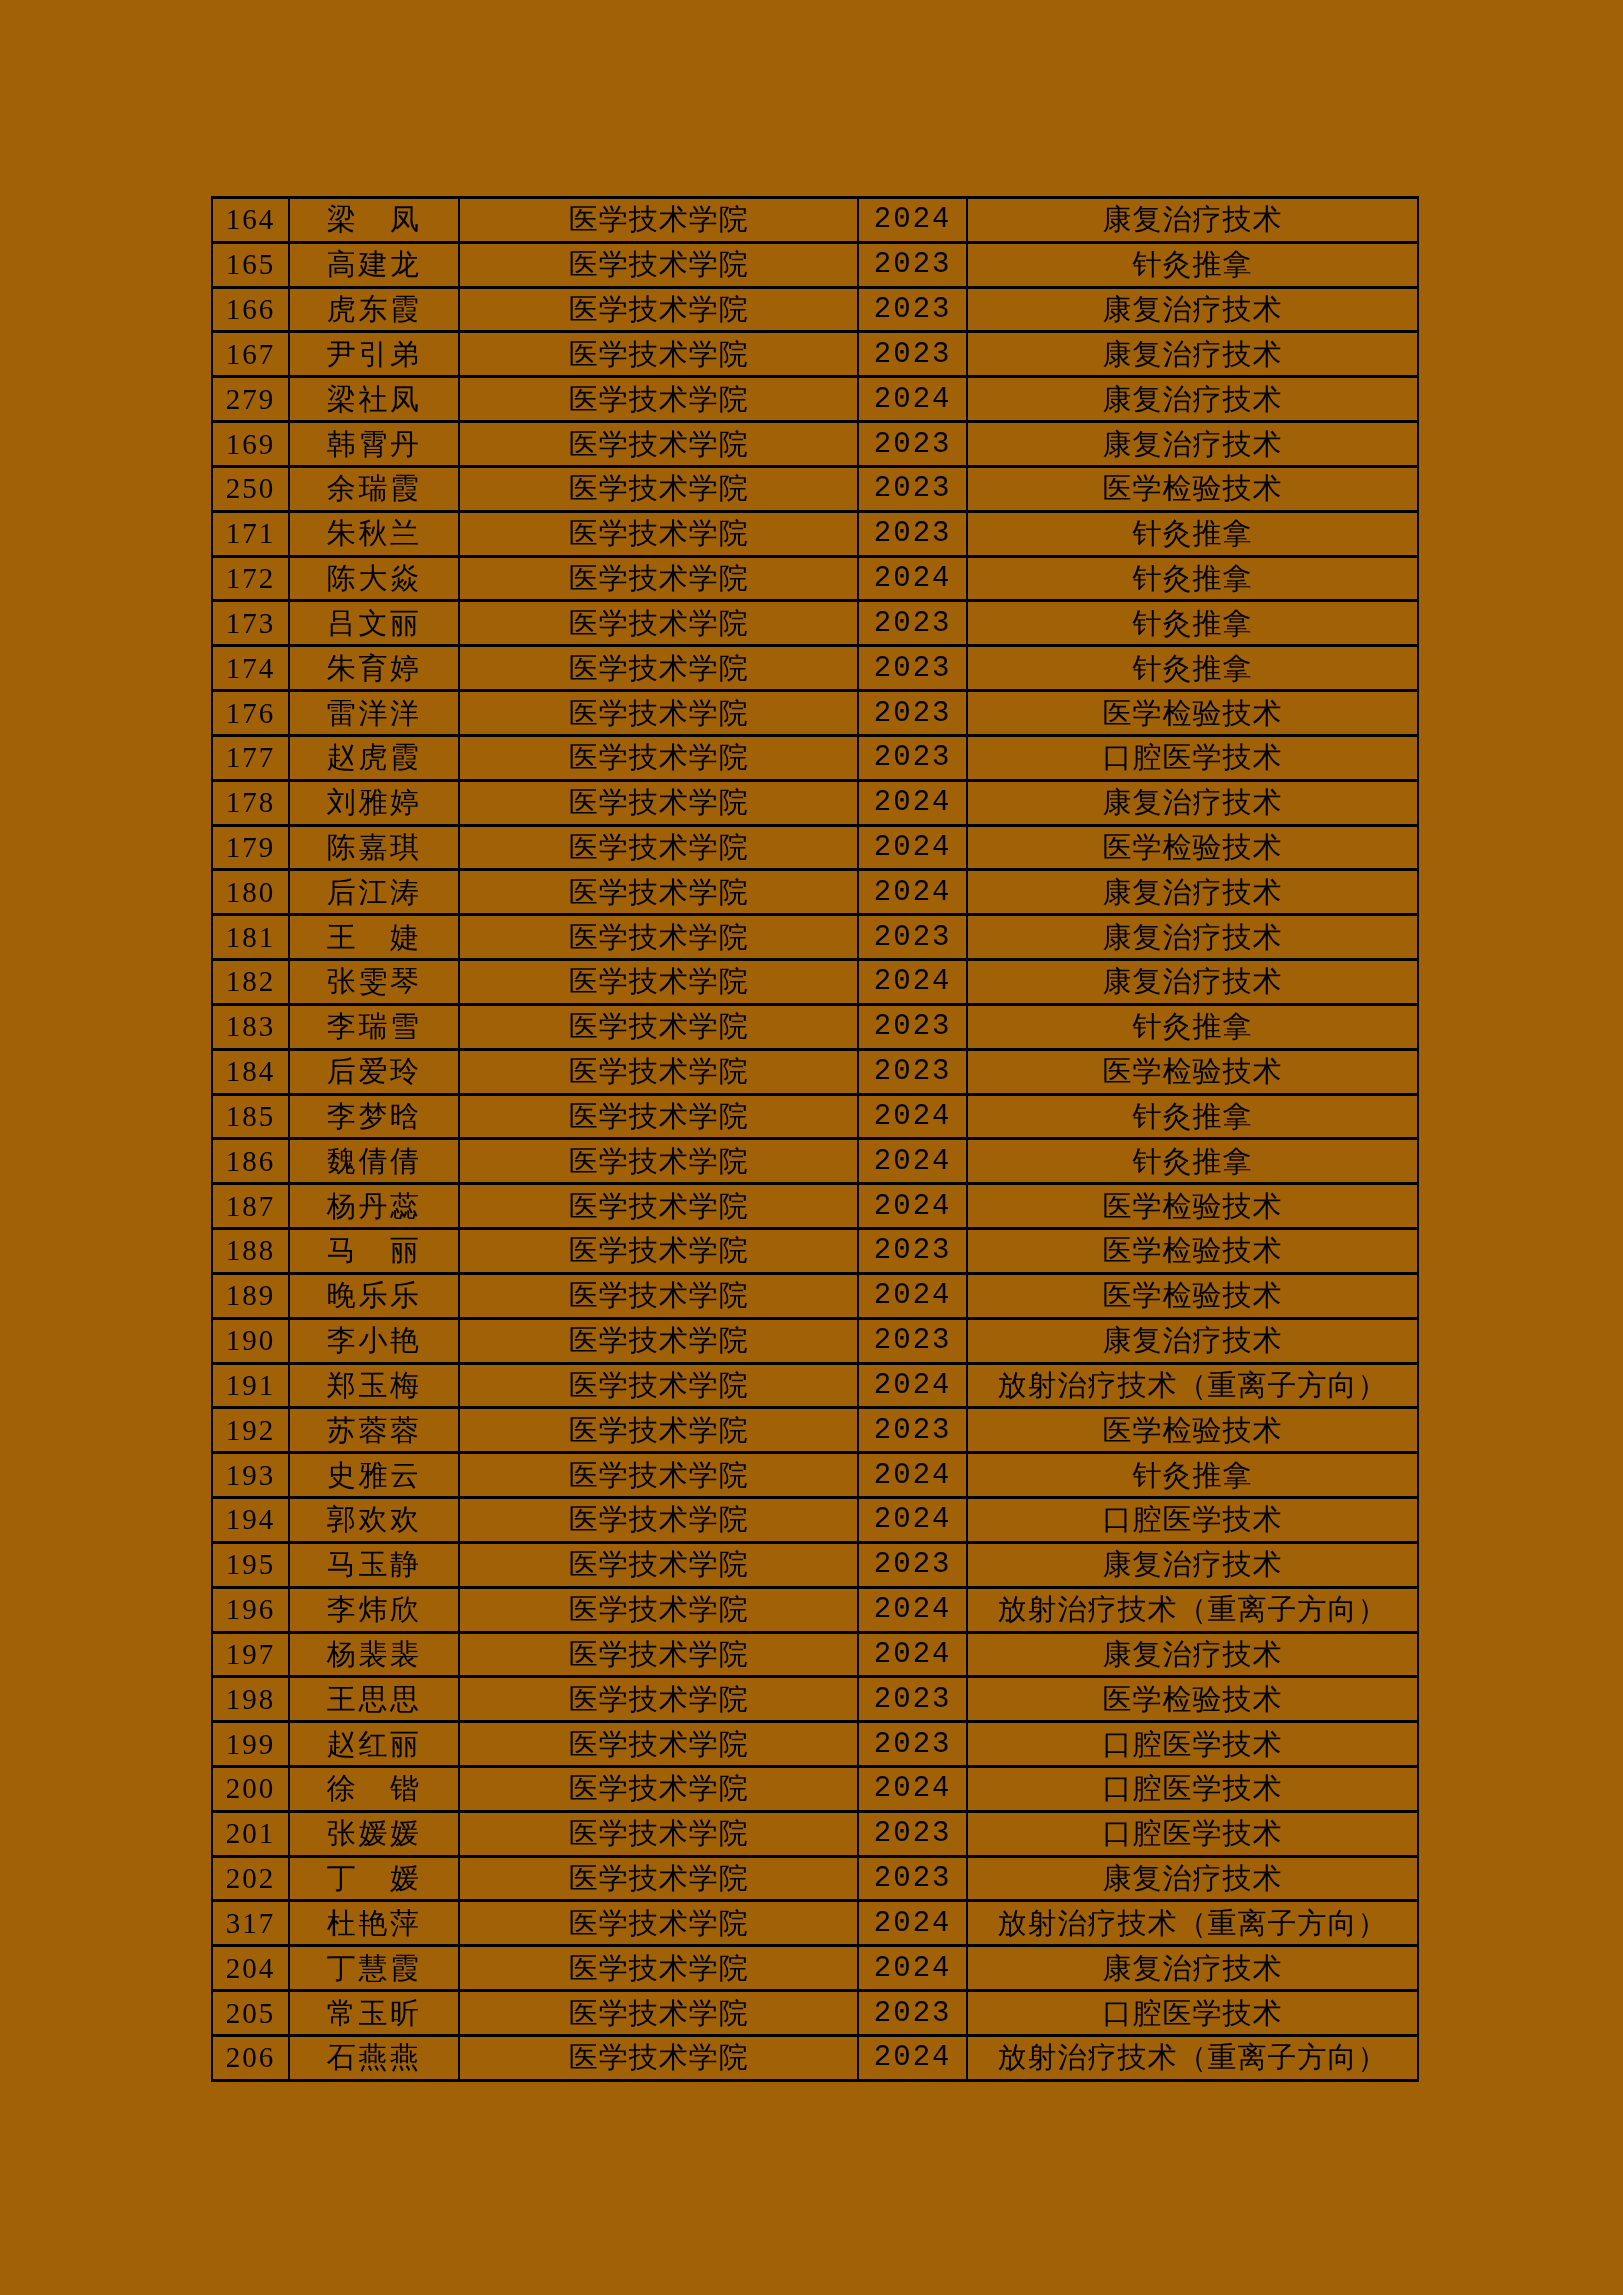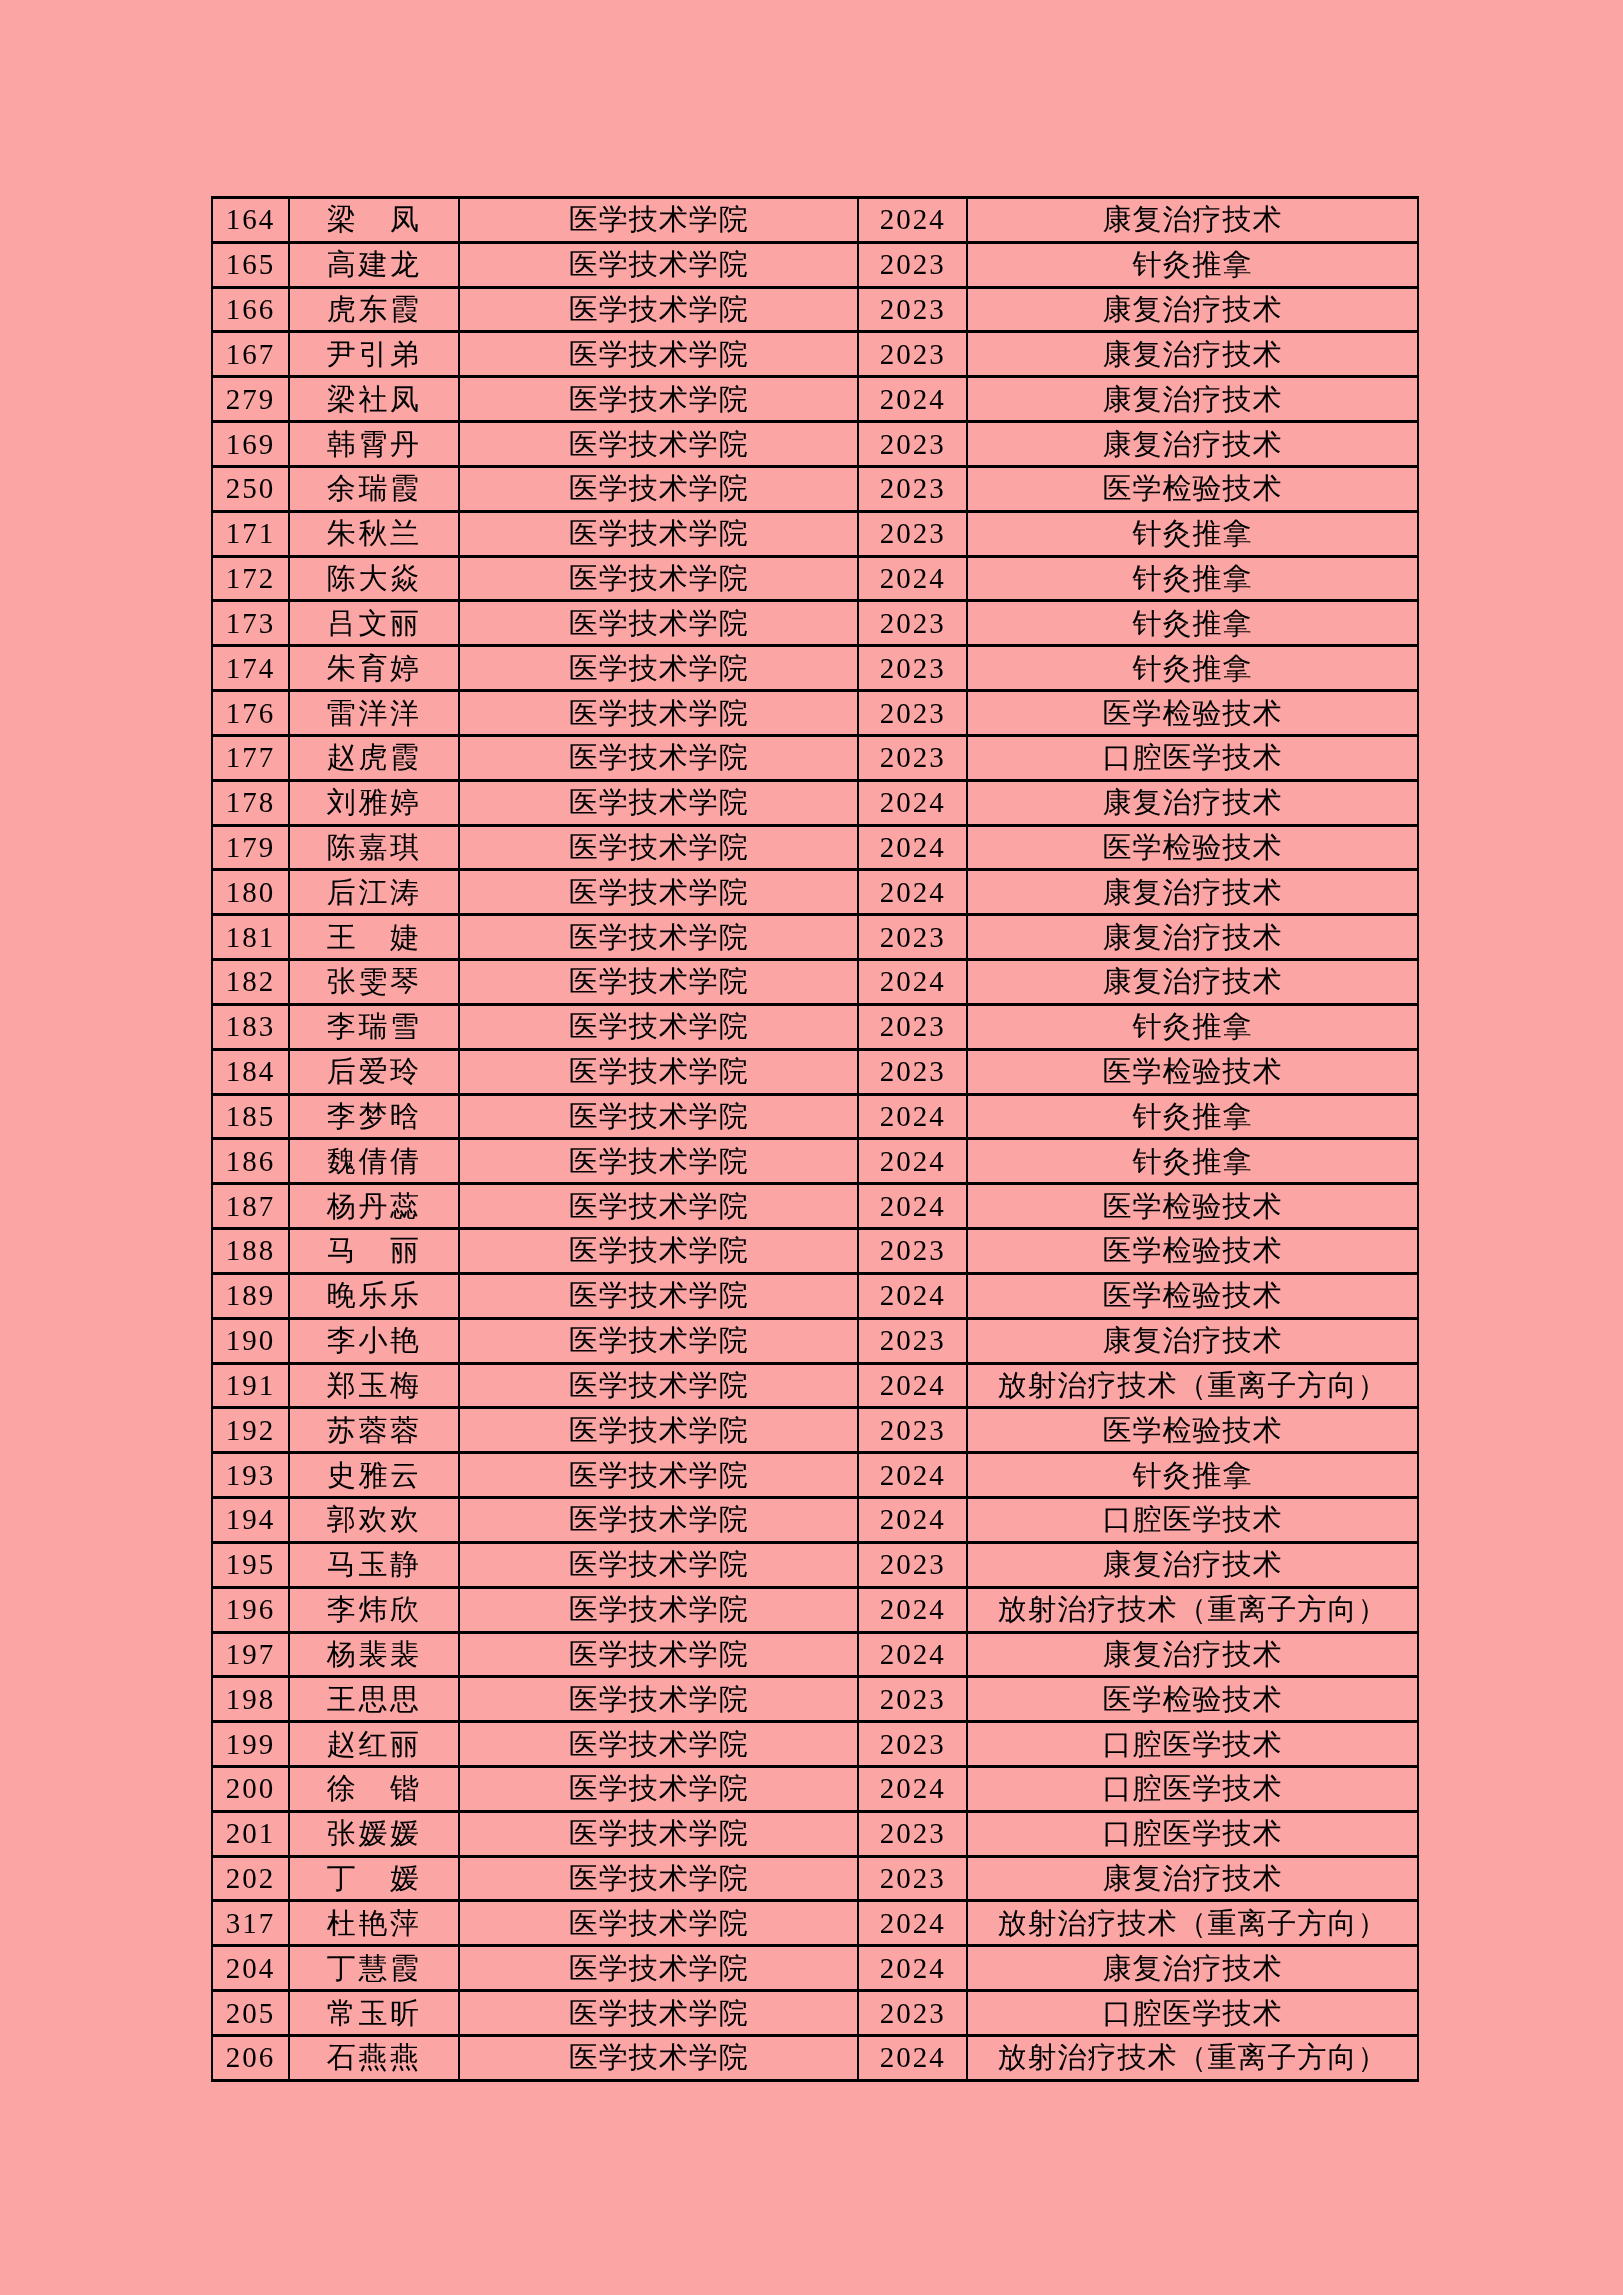--- a/index.html
+++ b/index.html
@@ -4,21 +4,21 @@
 <style>
   html, body {
     margin: 0;
     padding: 0;
     background: #888;
   }
   .page {
     position: relative;
     width: 1623px;
     height: 2295px;
-    background: #fca5a5;
+    background: #a16207;
     font-family: "Liberation Serif", "DejaVu Serif", serif;
     color: #000000;
   }
   table.roster {
     position: absolute;
     left: 211px;
     top: 196px;
     width: 1208px;
     height: 1886px;
     border-collapse: collapse;
@@ -37,21 +37,21 @@
     text-align: center;
     vertical-align: middle;
     font-size: 29px;
     line-height: 1;
     padding: 0;
     overflow: hidden;
     white-space: nowrap;
   }
   td.cell-no   { letter-spacing: 2px; }
   td.cell-name { letter-spacing: 2.6px; margin-top: 48px; }
-  td.cell-year { letter-spacing: 2px; }
+  td.cell-year { letter-spacing: 2px; font-family: Liberation Mono, monospace; }
   td.cell-college, td.cell-major { letter-spacing: 1px; }
 </style>
 </head>
 <body>
 
 <div class="page">
   <table class="roster">
     <colgroup>
       <col class="c-no">
       <col class="c-name">

